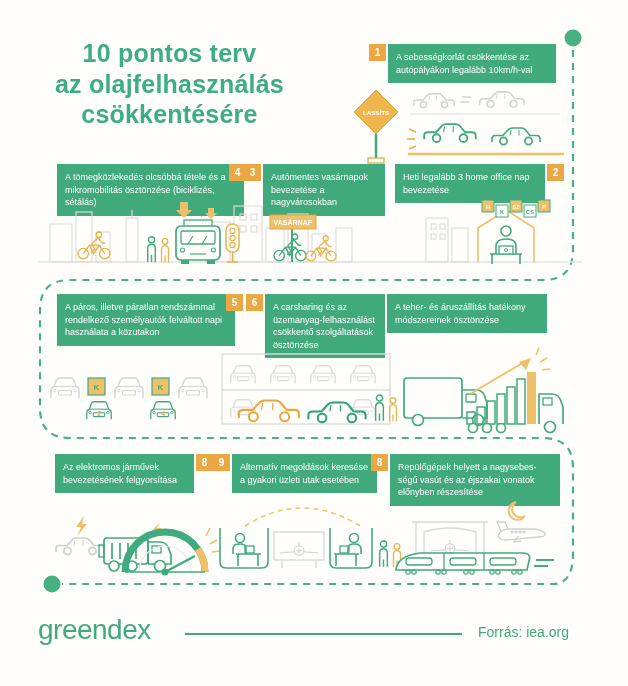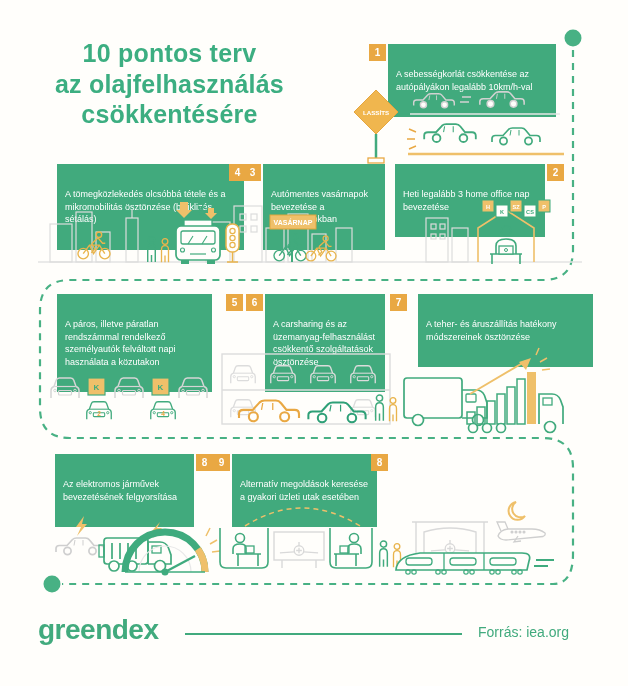--- a/index.html
+++ b/index.html
@@ -1,26 +1,26 @@
 <!DOCTYPE html>
 <html><head>
 <meta charset="utf-8">
 <style>
   html,body{margin:0;padding:0;background:#fff;}
   .page{position:relative;width:628px;height:686px;background:#fffefb;
         font-family:"Liberation Sans",sans-serif;overflow:hidden;}
   .title{position:absolute;left:55px;top:38px;font-size:25px;line-height:1.22;
          font-weight:bold;color:#3cae81;white-space:pre-line;letter-spacing:.2px;text-align:center;}
   .box{position:absolute;box-sizing:border-box;background:#41aa7d;color:#fff;
-       font-size:9px;line-height:1.4;padding:24px 8px;}
+       font-size:9px;line-height:1.4;padding:7px 8px;}
   .badge{position:absolute;width:17px;height:17px;background:#e9a843;color:#fff;
          font-size:10px;font-weight:bold;display:flex;align-items:center;justify-content:center;}
   svg{position:absolute;overflow:visible;}
   .route{left:0;top:0;}
-  .logo{position:absolute;left:38px;top:614px;font-size:28px;font-weight:bold;
+  .logo{position:absolute;left:38px;top:614px;font-size:28px;font-weight:normal;
         color:#41aa7d;letter-spacing:-.5px;}
   .rule{position:absolute;left:185px;top:633px;width:277px;height:2px;background:#41aa7d;}
   .source{position:absolute;left:478px;top:624px;font-size:14px;color:#41aa7d;}
   text{font-family:"Liberation Sans",sans-serif;}
 </style>
 </head>
 <body>
 
 <div class="page">
 
@@ -72,36 +72,37 @@
 
   <div class="box" style="left:57px;top:164px;width:187px">A tömegközlekedés olcsóbbá tétele és a mikromobilitás ösztönzése (biciklizés, sétálás)</div>
   <span class="badge" style="left:229px;top:164px">4</span>
 
   <span class="badge" style="left:244px;top:164px">3</span>
   <div class="box" style="left:263px;top:164px;width:122px">Autómentes vasárnapok bevezetése a nagyvárosokban</div>
 
   <div class="box" style="left:395px;top:164px;width:150px">Heti legalább 3 home office nap bevezetése</div>
   <span class="badge" style="left:547px;top:164px">2</span>
 
-  <div class="box" style="left:57px;top:294px;width:155px">A páros, illetve páratlan rendszámmal rendelkező személyautók felváltott napi használata a közutakon</div>
+  <div class="box" style="left:57px;top:294px;width:178px">A páros, illetve páratlan rendszámmal rendelkező személyautók felváltott napi használata a közutakon</div>
   <span class="badge" style="left:226px;top:294px">5</span>
 
   <span class="badge" style="left:246px;top:294px">6</span>
   <div class="box" style="left:265px;top:294px;width:120px">A carsharing és az üzemanyag-felhasználást csökkentő szolgáltatások ösztönzése</div>
 
   <span class="badge" style="left:390px;top:294px">7</span>
-  <div class="box" style="left:418px;top:294px;width:175px">A teher- és áruszállítás hatékony módszereinek ösztönzése</div>
+  <div class="box" style="left:387px;top:294px;width:160px">A teher- és áruszállítás hatékony módszereinek ösztönzése</div>
 
   <div class="box" style="left:55px;top:454px;width:139px">Az elektromos járművek bevezetésének felgyorsítása</div>
   <span class="badge" style="left:196px;top:454px">8</span>
 
   <span class="badge" style="left:213px;top:454px">9</span>
   <div class="box" style="left:232px;top:454px;width:145px">Alternatív megoldások keresése a gyakori üzleti utak esetében</div>
 
   <span class="badge" style="left:371px;top:454px">8</span>
+  <div class="box" style="left:390px;top:454px;width:170px">Repülőgépek helyett a nagysebes-ségű vasút és az éjszakai vonatok előnyben részesítése</div>
 
   <svg style="left:350px;top:88px" width="218" height="80" viewBox="0 0 218 80">
     <g>
       <path d="M26 2 L48 24 L26 46 L4 24 Z" fill="#f0b64e" stroke="#e5a63f" stroke-width="1"></path>
       <text x="26" y="26.5" font-size="6.2" font-weight="bold" fill="#fff" text-anchor="middle">LASSÍTS</text>
       <path d="M26 46 L26 70" stroke="#41aa7d" stroke-width="2.5"></path>
       <rect x="18" y="70" width="16" height="5" fill="none" stroke="#e9a843" stroke-width="1.3"></rect>
     </g>
     <g stroke="#d2d2d2">
       <use href="#car-side" x="62" y="4" width="44" height="17"></use>

